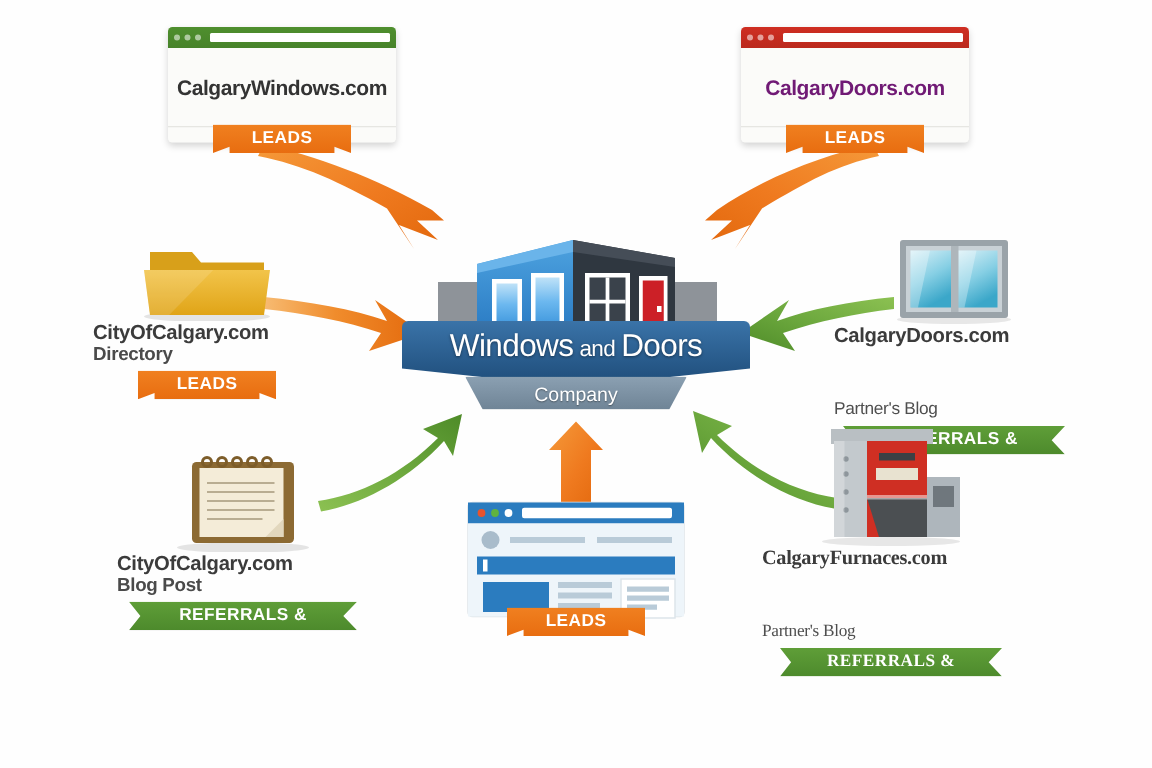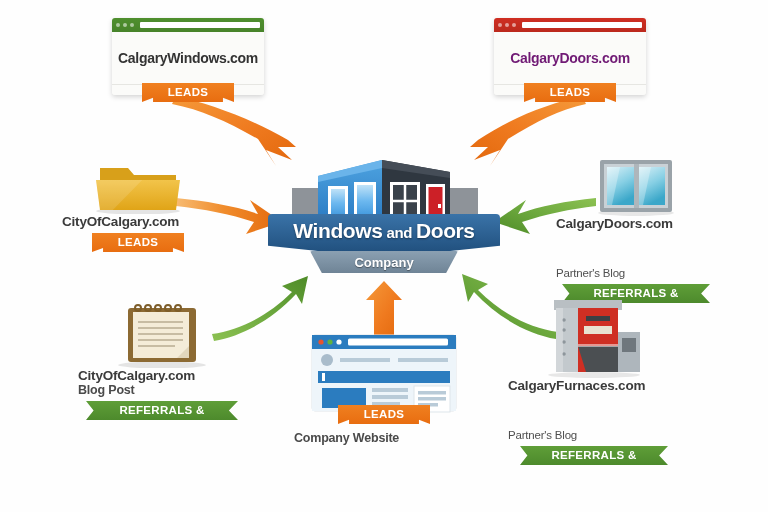--- a/index.html
+++ b/index.html
@@ -90,37 +90,37 @@
     position: absolute; left: 0; top: 68px; width: 232px; height: 44px;
     background: linear-gradient(#3a73a8, #1d4b78);
     border-radius: 4px;
     box-shadow: 0 2px 4px rgba(0,0,0,.25);
     clip-path: polygon(0 0, 100% 0, 100% 72%, 50% 100%, 0 72%);
     display:flex; align-items:flex-start; justify-content:center;
   }
   .logo-banner-text {
     color: #ffffff;
     font-size: 21px;
-    font-weight: bold;
+    font-weight: normal;
     padding-top: 5px;
     text-shadow: 0 1px 2px rgba(0,0,0,.45);
     letter-spacing: -0.4px;
     white-space: nowrap;
   }
   .logo-banner-text .small { font-size: 15px; }
   .logo-sub {
     position: absolute; left: 42px; top: 105px; width: 148px; height: 22px;
     background: linear-gradient(#8ba0b2, #6f8496);
     border-radius: 2px;
     clip-path: polygon(0 0, 100% 0, 92% 100%, 8% 100%);
     display:flex; align-items:center; justify-content:center;
     box-shadow: 0 1px 3px rgba(0,0,0,.3);
   }
   .logo-sub-text {
-    color:#fff; font-size:13px; font-weight:bold;
+    color:#fff; font-size:13px; font-weight:normal;
     text-shadow: 0 1px 1px rgba(0,0,0,.4);
     text-align: center;
   }
 
   .arrow-svg { position: absolute; pointer-events: none; }
 </style>
 </head>
 <body>
 
 <div id="canvas">
@@ -223,20 +223,21 @@
           <stop offset="100%" stop-color="#e0a417"></stop>
         </linearGradient>
       </defs>
       <ellipse cx="76" cy="53" rx="42" ry="3.5" fill="#000" opacity="0.10"></ellipse>
       <path d="M38,10 L66,10 L72,17 L114,17 L114,24 L38,24 Z" fill="#d8a01a"></path>
       <path d="M34,22 L118,22 L114,52 L38,52 Z" fill="url(#folderG)"></path>
       <path d="M34,22 L118,22 L114,52 L38,52 Z" fill="#ffffff" opacity="0.13" style="clip-path:polygon(0 0,55% 0,20% 100%,0 100%);"></path>
     </svg>
     <div class="node-label">
       <div class="label-main">CityOfCalgary.com</div>
+      <div class="label-sub">Directory</div>
     </div>
     <div class="ribbon ribbon-orange" style="width:92px;">LEADS</div>
   </div>
 
   <div class="node" style="left:78px; top:298px; width:168px;">
     <svg width="168" height="70" style="display:block;margin:0 auto;">
       <ellipse cx="84" cy="67" rx="44" ry="3.5" fill="#000" opacity="0.10"></ellipse>
       <rect x="50" y="10" width="68" height="54" rx="3" fill="#8c6a33"></rect>
       <rect x="55" y="14" width="56" height="46" fill="#f4ecd8"></rect>
       <path d="M111,48 L111,60 L99,60 Z" fill="#e2d7bd"></path>
@@ -280,21 +281,20 @@
       <rect x="78" y="55" width="36" height="4" fill="#b9cbd8"></rect>
       <rect x="78" y="62" width="36" height="4" fill="#b9cbd8"></rect>
       <rect x="78" y="69" width="28" height="4" fill="#b9cbd8"></rect>
       <rect x="120" y="53" width="36" height="26" fill="#ffffff" stroke="#dde5ea"></rect>
       <rect x="124" y="58" width="28" height="3.5" fill="#b9cbd8"></rect>
       <rect x="124" y="64" width="28" height="3.5" fill="#b9cbd8"></rect>
       <rect x="124" y="70" width="20" height="3.5" fill="#b9cbd8"></rect>
     </svg>
     <div class="ribbon ribbon-orange" style="width:92px; margin-top:-10px;">LEADS</div>
     <div class="node-label" style="margin-top:7px;">
-      <div class="label-sub">Company Website</div>
     </div>
   </div>
 
   <div class="node" style="left:556px; top:156px; width:160px;">
     <svg width="160" height="60" style="display:block;margin:0 auto;">
       <defs>
         <linearGradient id="paneG" x1="0" y1="0" x2="0.4" y2="1">
           <stop offset="0%" stop-color="#d9f0f7"></stop>
           <stop offset="55%" stop-color="#86cfe4"></stop>
           <stop offset="100%" stop-color="#3ba7c9"></stop>
@@ -309,21 +309,21 @@
       <path d="M82,11 L95,11 L87,49 L82,49 Z" fill="#ffffff" opacity="0.30"></path>
       <rect x="78" y="8" width="5" height="44" fill="#aeb6bb"></rect>
     </svg>
     <div class="node-label">
       <div class="label-main">CalgaryDoors.com</div>
       <div class="label-sub-light">Partner's Blog</div>
     </div>
     <div class="ribbon ribbon-green-notch" style="width:148px;">REFERRALS &amp; AUTHORITY</div>
   </div>
 
-  <div class="node" style="left:508px; top:294px; width:172px;">
+  <div class="node" style="left:508px; top:280px; width:172px;font-family:Liberation Serif, serif;">
     <svg width="172" height="84" style="display:block;margin:0 auto;">
       <ellipse cx="86" cy="81" rx="46" ry="3" fill="#000" opacity="0.09"></ellipse>
       <rect x="46" y="6" width="68" height="10" fill="#b9bfc3"></rect>
       <rect x="48" y="14" width="22" height="64" fill="#c3c9cd"></rect>
       <rect x="70" y="14" width="40" height="64" fill="#cf2f23"></rect>
       <path d="M70,52 L110,52 L110,78 L78,78 Z" fill="#4b4f52"></path>
       <rect x="70" y="50" width="40" height="3" fill="#ffffff" opacity="0.5"></rect>
       <rect x="78" y="22" width="24" height="5" fill="#3c4044"></rect>
       <rect x="76" y="32" width="28" height="8" fill="#e8e2d0"></rect>
       <rect x="110" y="38" width="22" height="40" fill="#aeb6bc"></rect>

